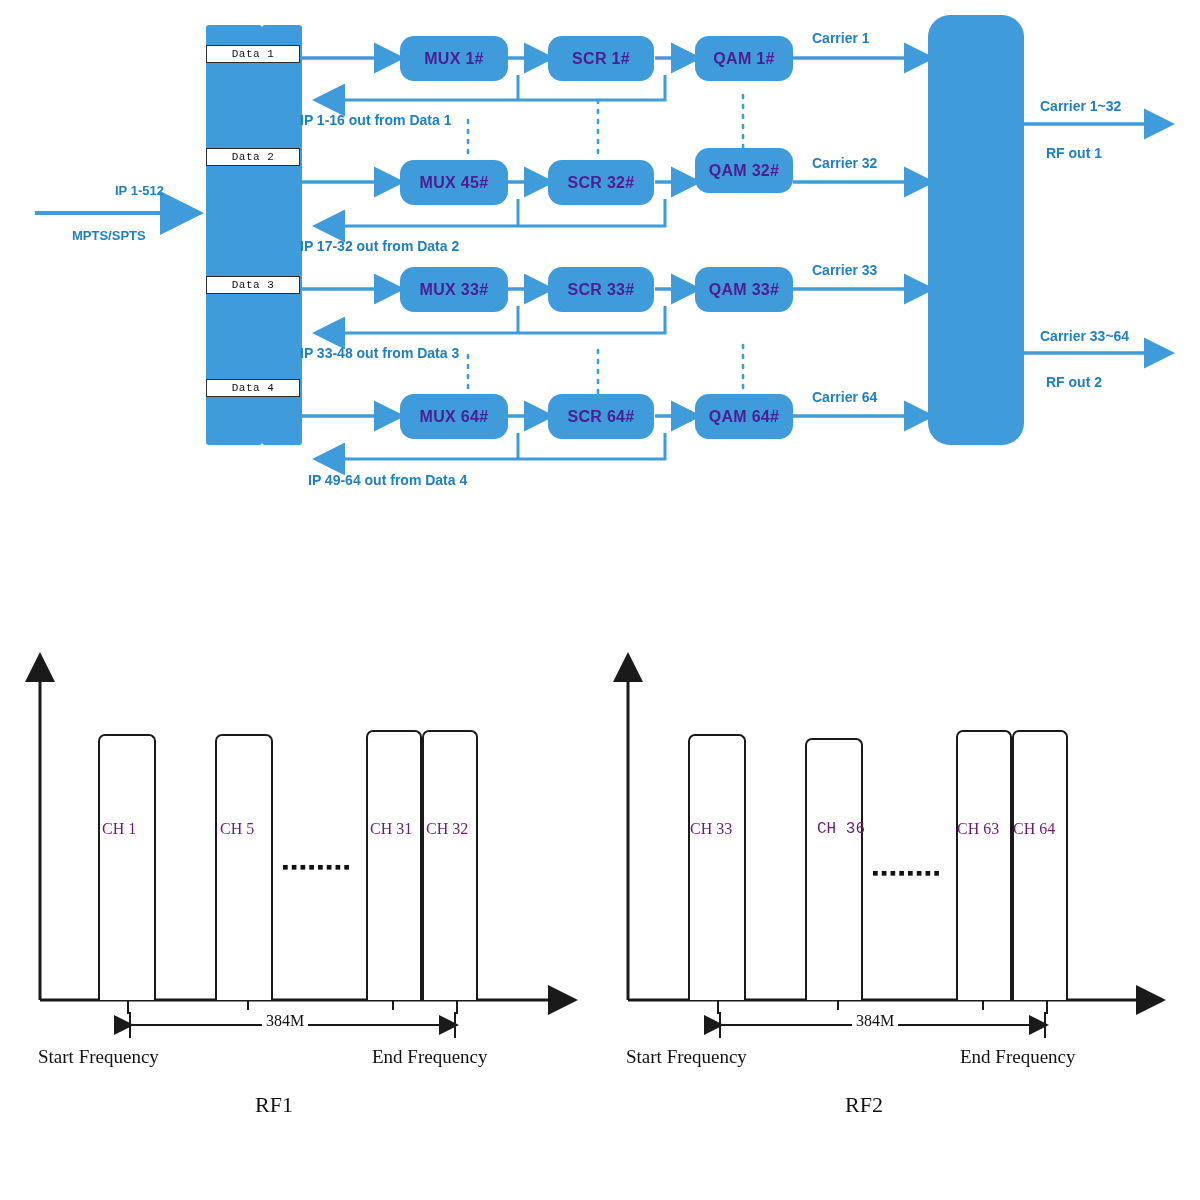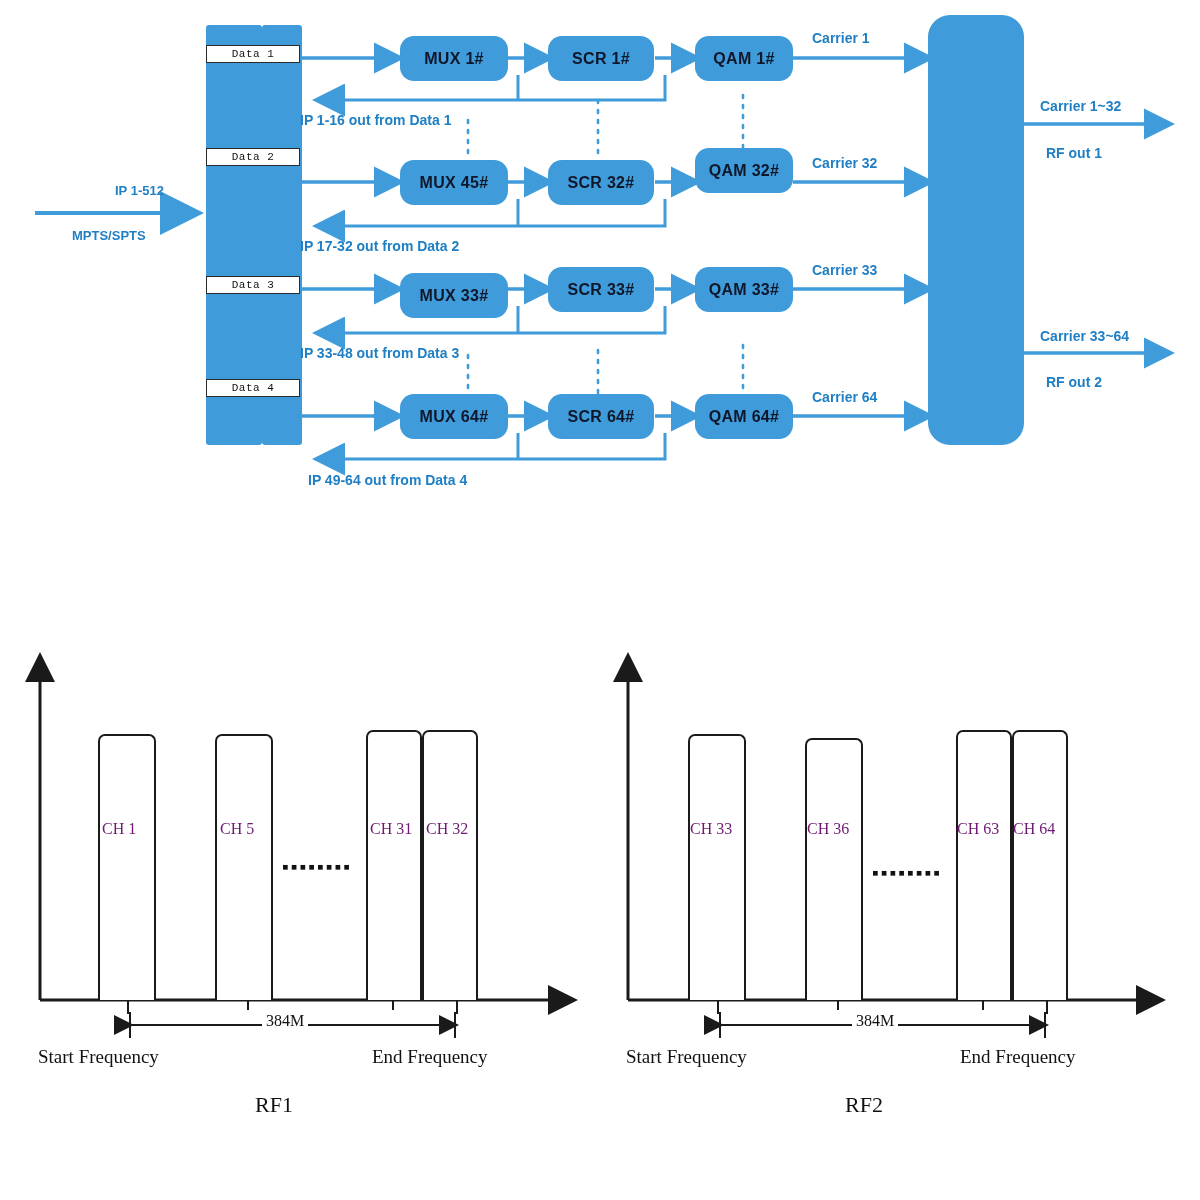--- a/index.html
+++ b/index.html
@@ -48,21 +48,21 @@
     line-height: 14px;
     text-align: center;
     padding: 1px 20px;
     letter-spacing: 0.5px;
     white-space: nowrap;
   }
   .proc-box {
     position: absolute;
     background: #3f9bd9;
     border-radius: 14px;
-    color: #0f172a;
+    color: #4c1d95;
     font-weight: bold;
     font-size: 16px;
     display: flex;
     align-items: center;
     justify-content: center;
     letter-spacing: 0.3px;
   }
   .lbl {
     position: absolute;
     color: #1f7fc4;
@@ -264,21 +264,21 @@
     <div class="proc-box" style="left:695px;top:36px;width:98px;height:45px;">QAM 1#</div>
     <div class="lbl" style="left:812px;top:30px;">Carrier 1</div>
     <div class="lbl" style="left:300px;top:112px;">IP 1-16 out from Data 1</div>
 
     <div class="proc-box" style="left:400px;top:160px;width:108px;height:45px;">MUX 45#</div>
     <div class="proc-box" style="left:548px;top:160px;width:106px;height:45px;">SCR 32#</div>
     <div class="proc-box" style="left:695px;top:148px;width:98px;height:45px;">QAM 32#</div>
     <div class="lbl" style="left:812px;top:155px;">Carrier 32</div>
     <div class="lbl" style="left:300px;top:238px;">IP 17-32 out from Data 2</div>
 
-    <div class="proc-box" style="left:400px;top:267px;width:108px;height:45px;margin-top:6px;">MUX 33#</div>
+    <div class="proc-box" style="left:400px;top:267px;width:108px;height:45px;">MUX 33#</div>
     <div class="proc-box" style="left:548px;top:267px;width:106px;height:45px;">SCR 33#</div>
     <div class="proc-box" style="left:695px;top:267px;width:98px;height:45px;">QAM 33#</div>
     <div class="lbl" style="left:812px;top:262px;">Carrier 33</div>
     <div class="lbl" style="left:300px;top:345px;">IP 33-48 out from Data 3</div>
 
     <div class="proc-box" style="left:400px;top:394px;width:108px;height:45px;">MUX 64#</div>
     <div class="proc-box" style="left:548px;top:394px;width:106px;height:45px;">SCR 64#</div>
     <div class="proc-box" style="left:695px;top:394px;width:98px;height:45px;">QAM 64#</div>
     <div class="lbl" style="left:812px;top:389px;">Carrier 64</div>
     <div class="lbl" style="left:308px;top:472px;">IP 49-64 out from Data 4</div>
@@ -350,21 +350,21 @@
       <line x1="120" y1="372" x2="120" y2="398" stroke="#1a1a1a" stroke-width="2"></line>
       <line x1="445" y1="372" x2="445" y2="398" stroke="#1a1a1a" stroke-width="2"></line>
     </svg>
 
     <div class="chan" style="left:88px;top:94px;width:58px;height:266px;"></div>
     <div class="chan" style="left:205px;top:98px;width:58px;height:262px;"></div>
     <div class="chan" style="left:356px;top:90px;width:56px;height:270px;"></div>
     <div class="chan" style="left:412px;top:90px;width:56px;height:270px;"></div>
 
     <div class="chan-label" style="left:90px;top:180px;">CH 33</div>
-    <div class="chan-label" style="left:207px;top:180px;">CH 36</div>
+    <div class="chan-label" style="left:217px;top:180px;font-family:Liberation Mono, monospace;">CH 36</div>
     <div class="chan-label" style="left:357px;top:180px;">CH 63</div>
     <div class="chan-label" style="left:413px;top:180px;">CH 64</div>
 
     <div class="dots" style="left:272px;top:222px;">▪▪▪▪▪▪▪▪</div>
 
     <div class="span-label" style="left:252px;top:372px;">384M</div>
     <div class="freq-label" style="left:26px;top:406px;">Start Frequency</div>
     <div class="freq-label" style="left:360px;top:406px;">End Frequency</div>
     <div class="rf-title" style="left:245px;top:452px;">RF2</div>
   </div>

